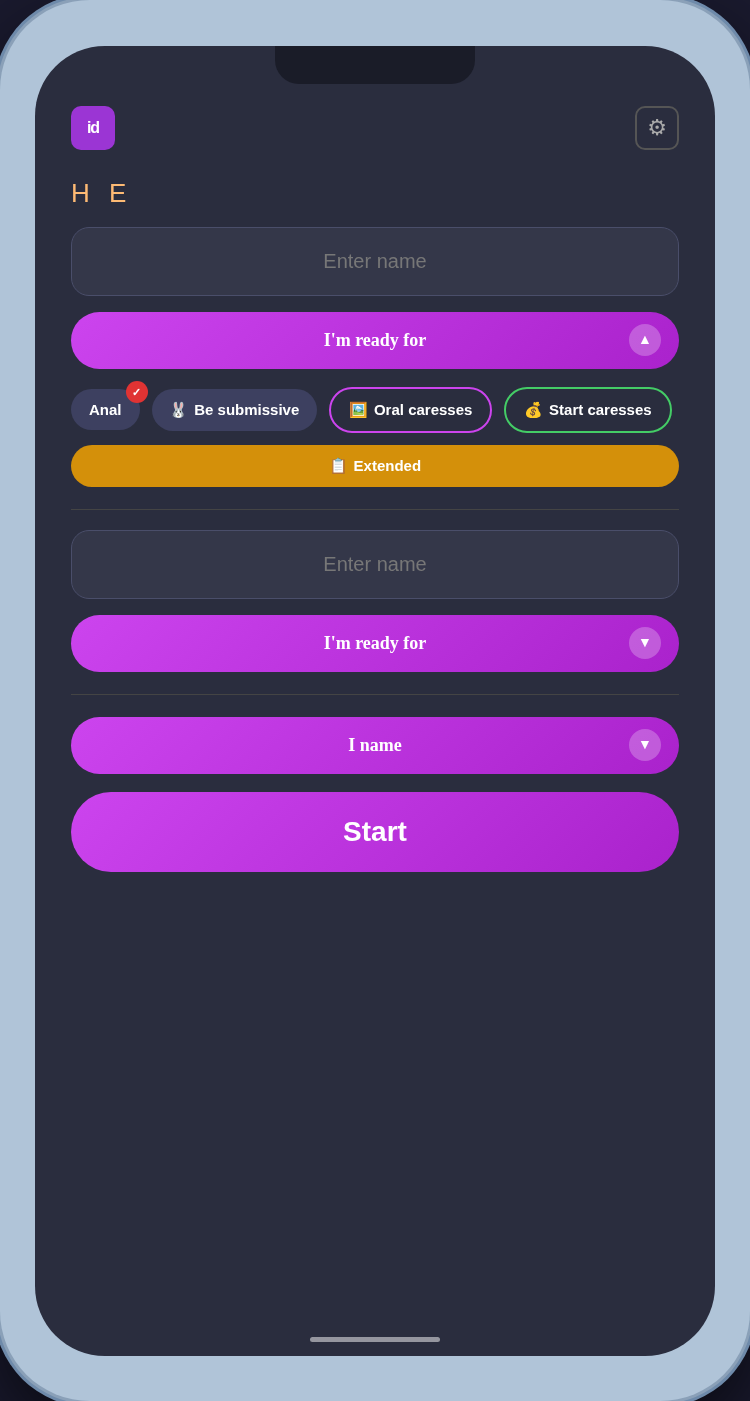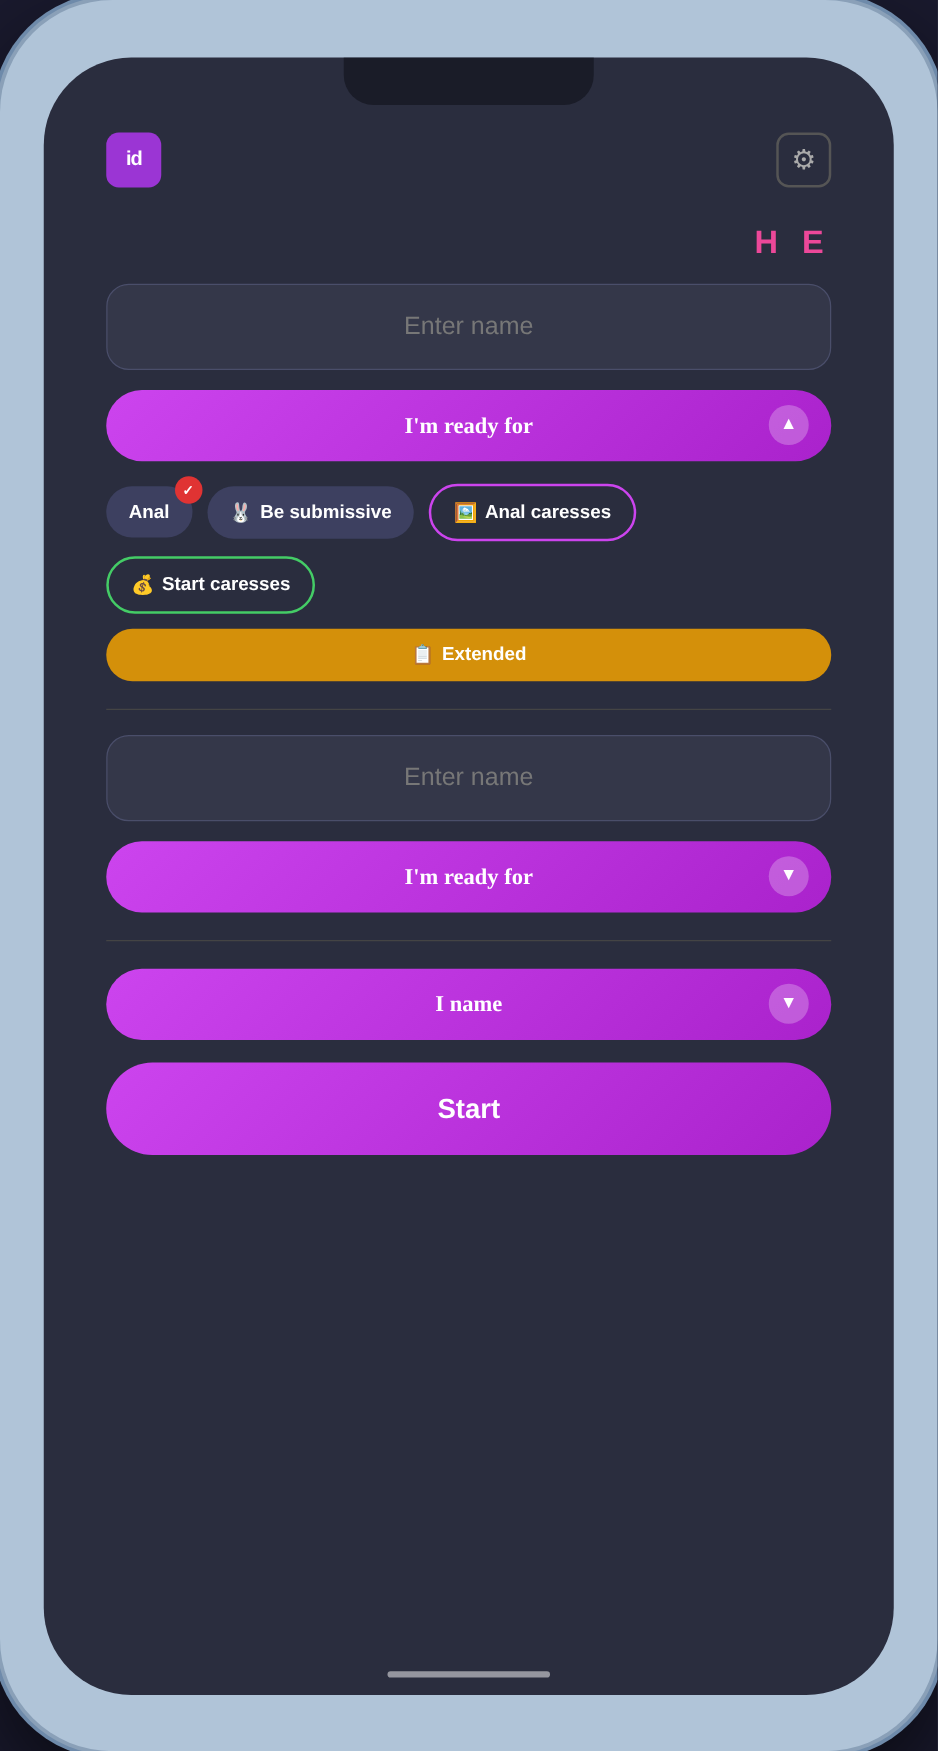--- a/index.html
+++ b/index.html
@@ -69,24 +69,24 @@
       width: 200px;
       height: 38px;
       background: #1a1c28;
       border-radius: 0 0 24px 24px;
       z-index: 10;
     }
 
     .screen-content {
       width: 100%;
       height: 100%;
-      padding: 60px 50px 40px;
+      padding: 60px 36px 40px;
       display: flex;
       flex-direction: column;
-      align-items: flex-end;
+      align-items: flex-start;
       overflow: hidden;
     }
 
     
     .top-bar {
       width: 100%;
       display: flex;
       justify-content: space-between;
       align-items: center;
       margin-bottom: 28px;
@@ -116,22 +116,22 @@
       justify-content: center;
       color: #aaa;
       background: transparent;
       cursor: pointer;
       font-size: 22px;
     }
 
     
     .section-title {
       font-size: 26px;
-      font-weight: 700;
-      color: #ec4899;
+      font-weight: 400;
+      color: #fdba74;
       letter-spacing: 6px;
       margin-bottom: 18px;
       text-align: center;
     }
 
     .name-input {
       width: 100%;
       background: #343749;
       border: 1.5px solid #4a4e6a;
       border-radius: 18px;
@@ -259,21 +259,21 @@
       margin: 4px 0 20px;
     }
 
     .start-btn {
       width: 100%;
       background: linear-gradient(135deg, #cc44ee, #aa22cc);
       border: none;
       border-radius: 40px;
       padding: 24px;
       color: white;
-      font-size: 22px;
+      font-size: 28px;
       font-weight: 700;
       cursor: pointer;
       margin-top: 18px;
     }
 
     .home-indicator {
       position: absolute;
       bottom: 14px;
       left: 50%;
       transform: translateX(-50%);
@@ -334,21 +334,21 @@
           <span class="tag-check">✓</span>
         </div>
 
         <div class="tag tag-submissive">
           <span>🐰</span>
           <span>Be submissive</span>
         </div>
 
         <div class="tag tag-oral">
           <span>🖼️</span>
-          <span>Anal caresses</span>
+          <span>Oral caresses</span>
         </div>
 
         <div class="tag tag-anal">
           <span>💰</span>
           <span>Start caresses</span>
         </div>
 
         <div class="tag tag-extended">
           <span>📋</span>
           <span>Extended</span>

